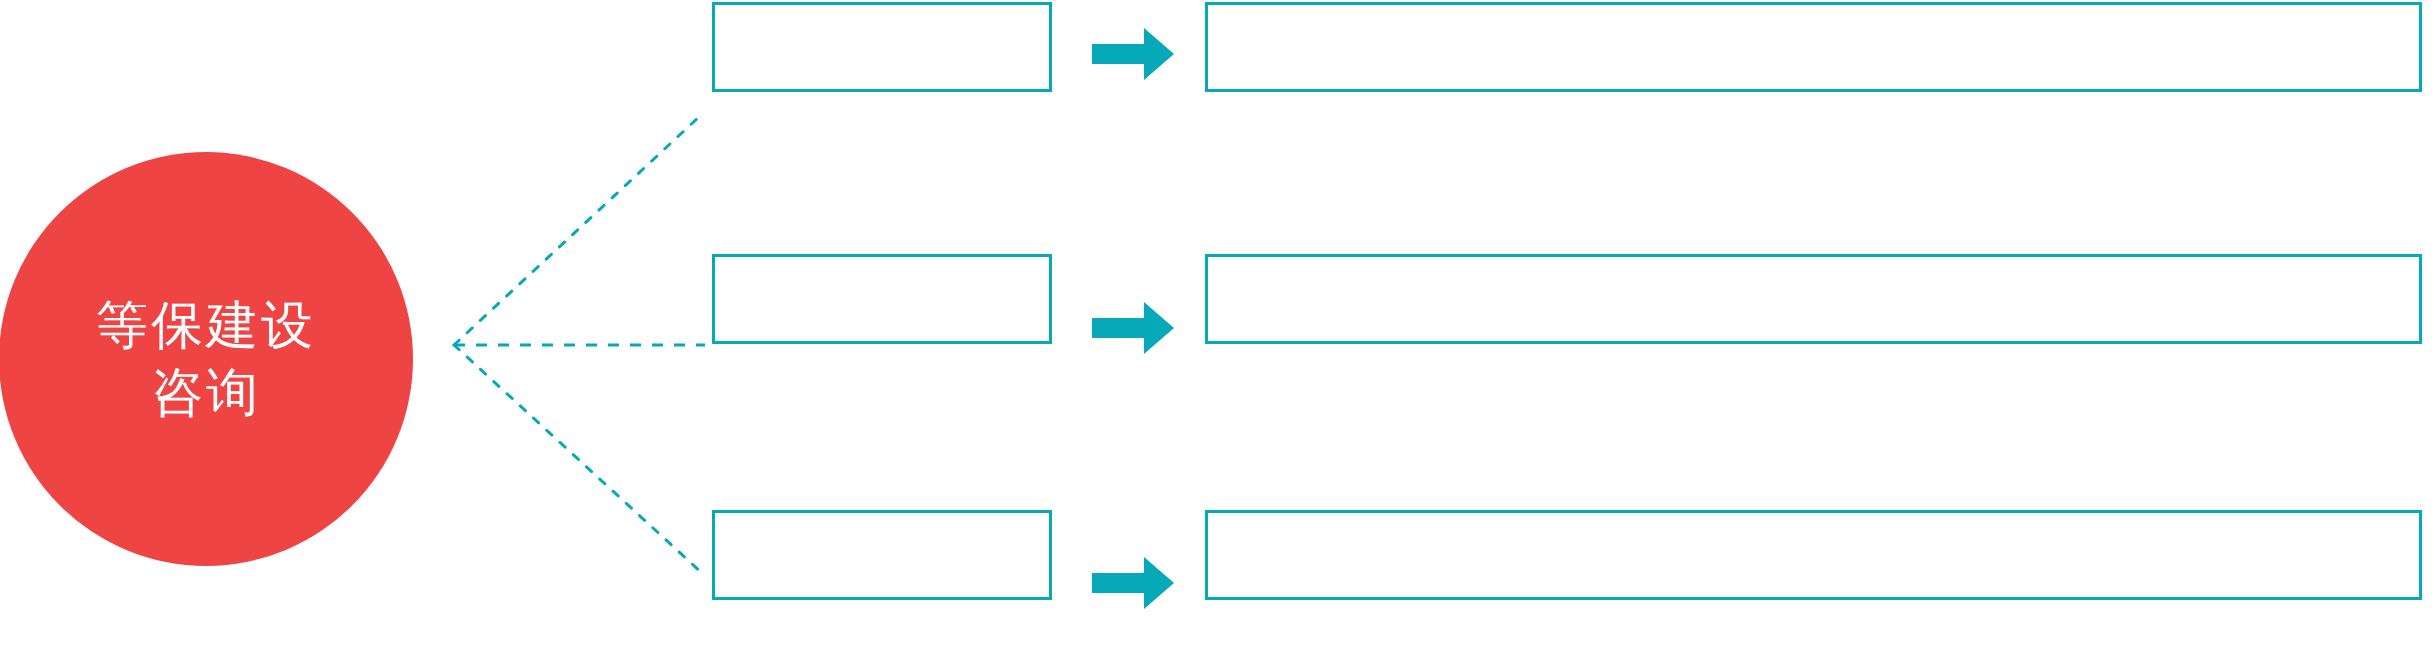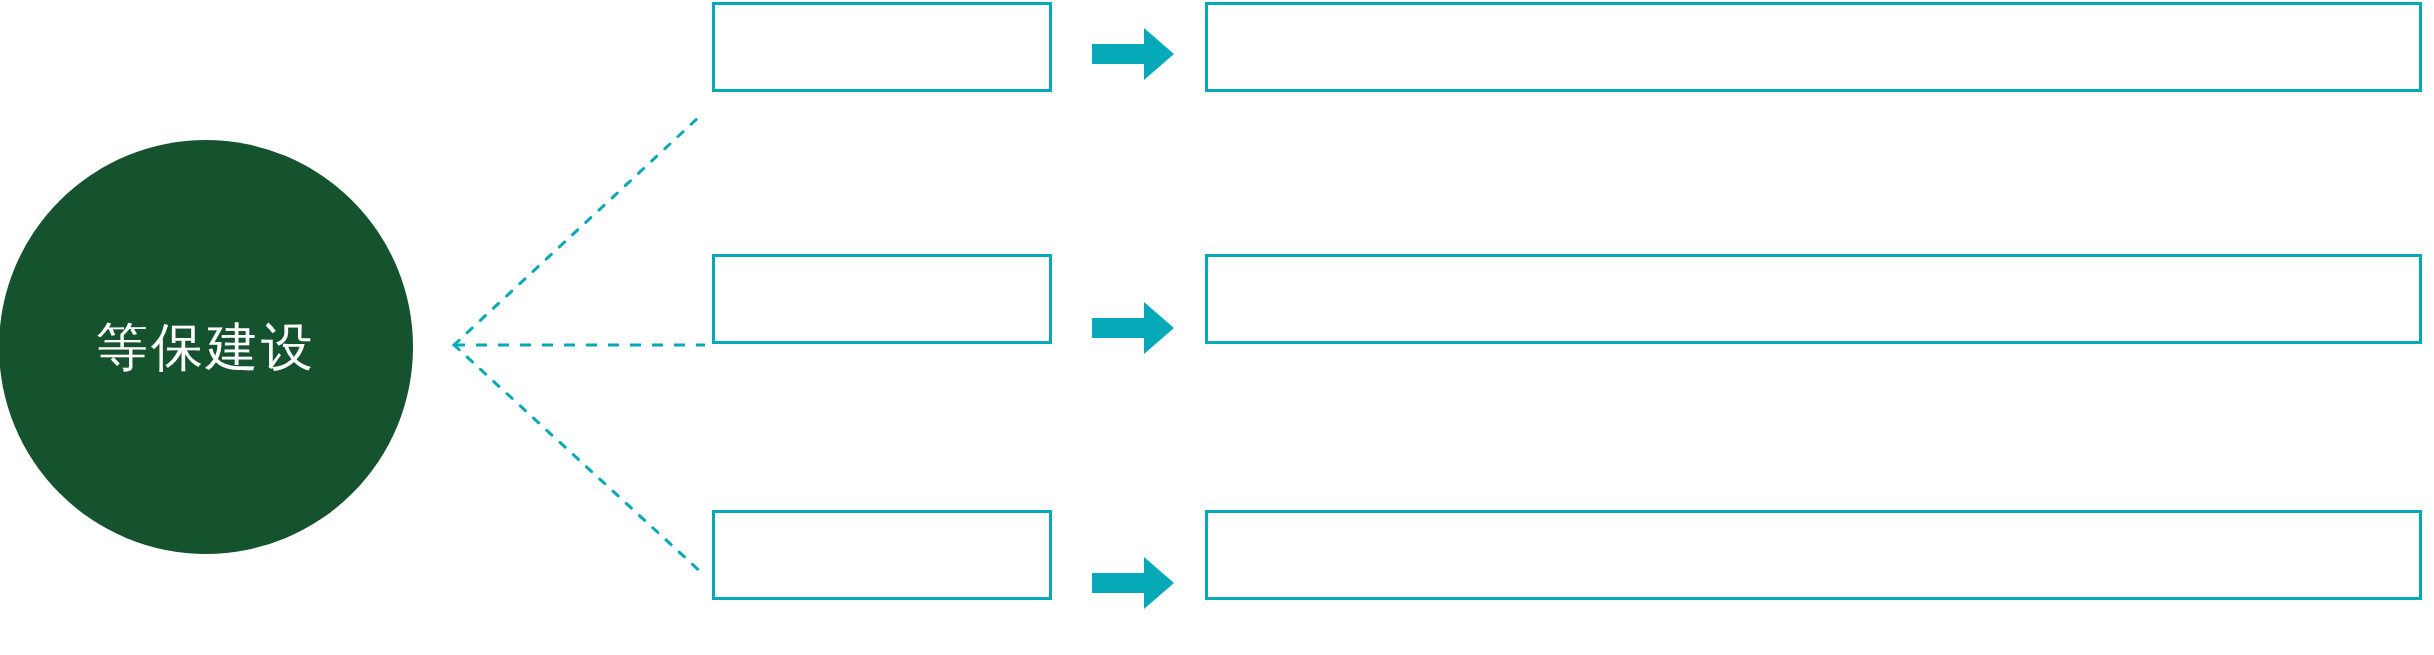--- a/index.html
+++ b/index.html
@@ -15,25 +15,25 @@
     position: relative;
     width: 2434px;
     height: 655px;
     background: #ffffff;
     overflow: hidden;
   }
   
   .hub {
     position: absolute;
     left: -1px;
-    top: 140px;
+    top: 152px;
     width: 414px;
     height: 414px;
     border-radius: 50%;
-    background: #14532d;
+    background: #ef4444;
     display: flex;
     flex-direction: column;
     align-items: center;
     justify-content: center;
     box-sizing: border-box;
   }
   .hub-line {
     color: #ffffff;
     font-size: 52px;
     line-height: 1.28;
@@ -102,20 +102,21 @@
   .row2-arrow { left: 1092px; top: 300px; }
   .row3-arrow { left: 1092px; top: 555px; }
 </style>
 </head>
 <body>
 
 <div id="canvas">
 
   <div class="hub">
     <div class="hub-line">等保建设</div>
+    <div class="hub-line">咨询</div>
   </div>
 
   <svg class="connectors" viewBox="0 0 2434 655" width="2434" height="655" xmlns="http://www.w3.org/2000/svg">
     <line x1="454" y1="345" x2="700" y2="116" stroke="#06a9b8" stroke-width="3" stroke-dasharray="7 11" stroke-linecap="round"></line>
     <line x1="454" y1="345" x2="705" y2="345" stroke="#06a9b8" stroke-width="3" stroke-dasharray="11 11" stroke-linecap="butt"></line>
     <line x1="454" y1="345" x2="703" y2="574" stroke="#06a9b8" stroke-width="3" stroke-dasharray="7 11" stroke-linecap="round"></line>
   </svg>
 
   <div class="node-box row1-small">
     <span class="node-text"></span>

